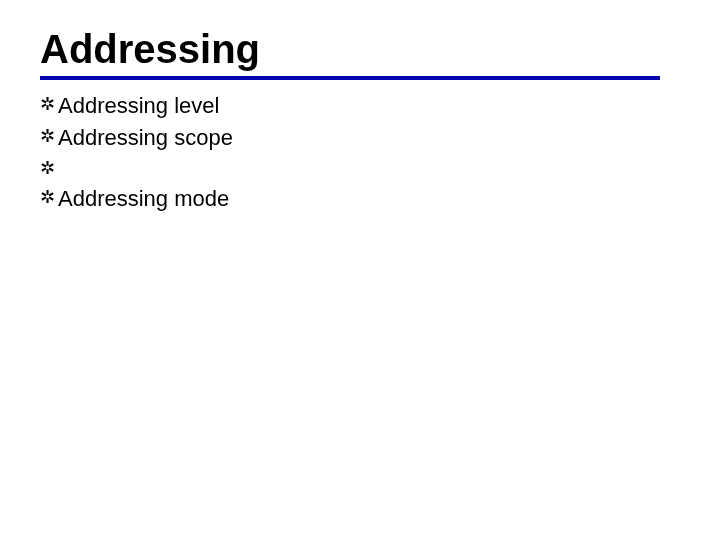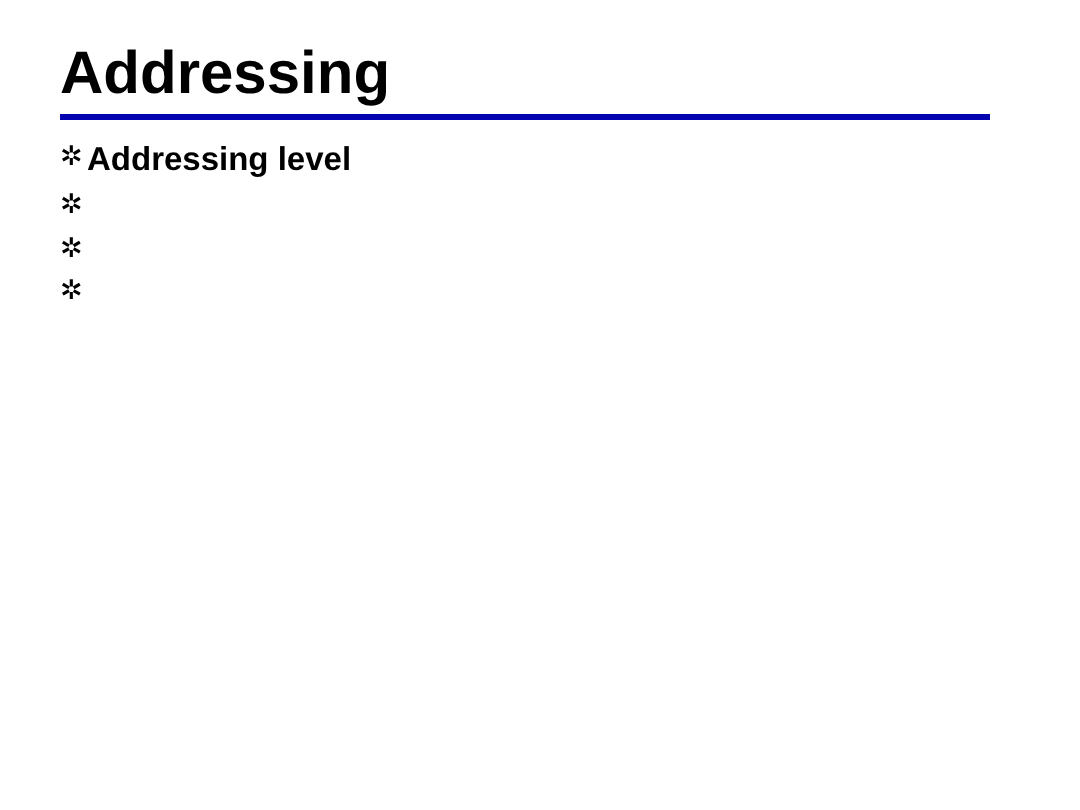--- a/index.html
+++ b/index.html
@@ -52,37 +52,38 @@
     width: 18px;
     flex: 0 0 18px;
     text-align: left;
     font-family: "Segoe UI Symbol", "Arial Unicode MS", sans-serif;
     font-size: 18px;
     color: #000000;
     line-height: 1.6;
   }
   .item-text {
     display: inline-block;
-    font-weight: bold;
   }
 </style>
 </head>
 <body>
 
 <div class="slide">
   <h1 class="title">Addressing</h1>
   <hr class="rule">
   <ul class="list">
     <li>
       <span class="bullet-icon">✲</span>
       <span class="item-text">Addressing level</span>
     </li>
     <li>
       <span class="bullet-icon">✲</span>
+      <span class="item-text">Addressing scope</span>
     </li>
     <li>
       <span class="bullet-icon">✲</span>
     </li>
     <li>
       <span class="bullet-icon">✲</span>
+      <span class="item-text">Addressing mode</span>
     </li>
   </ul>
 </div>
 
 </body></html>

